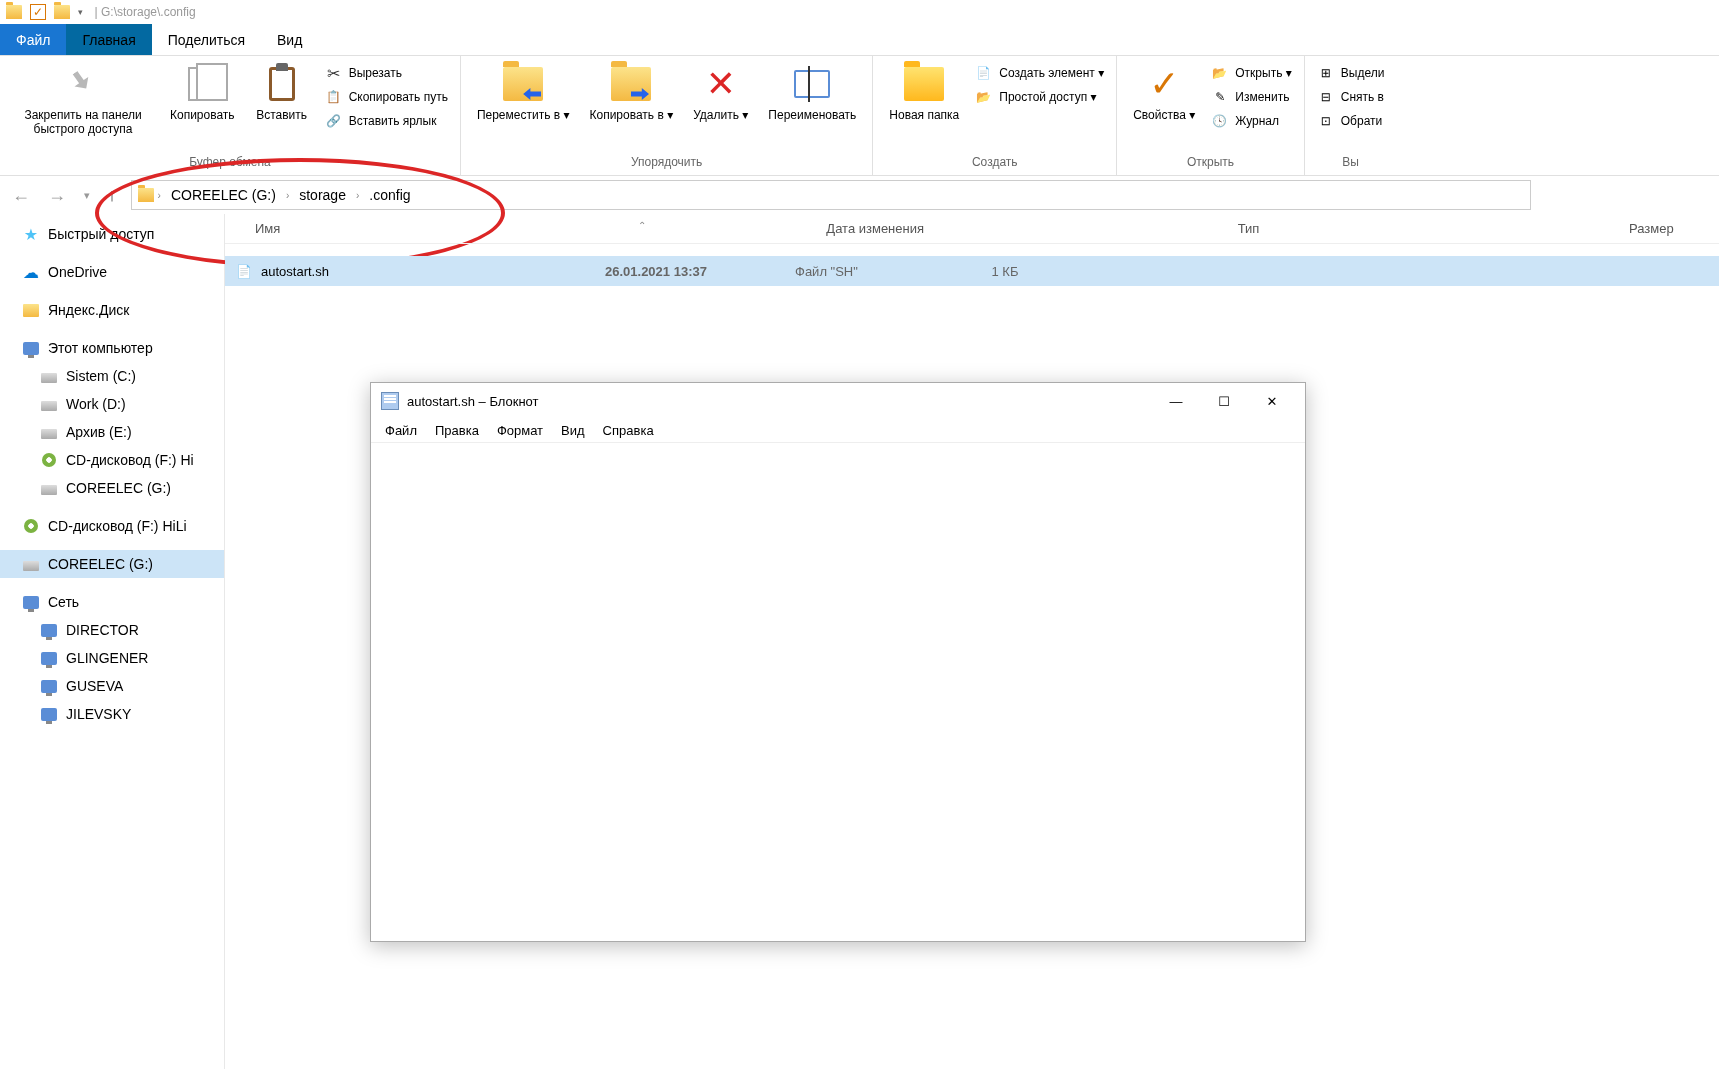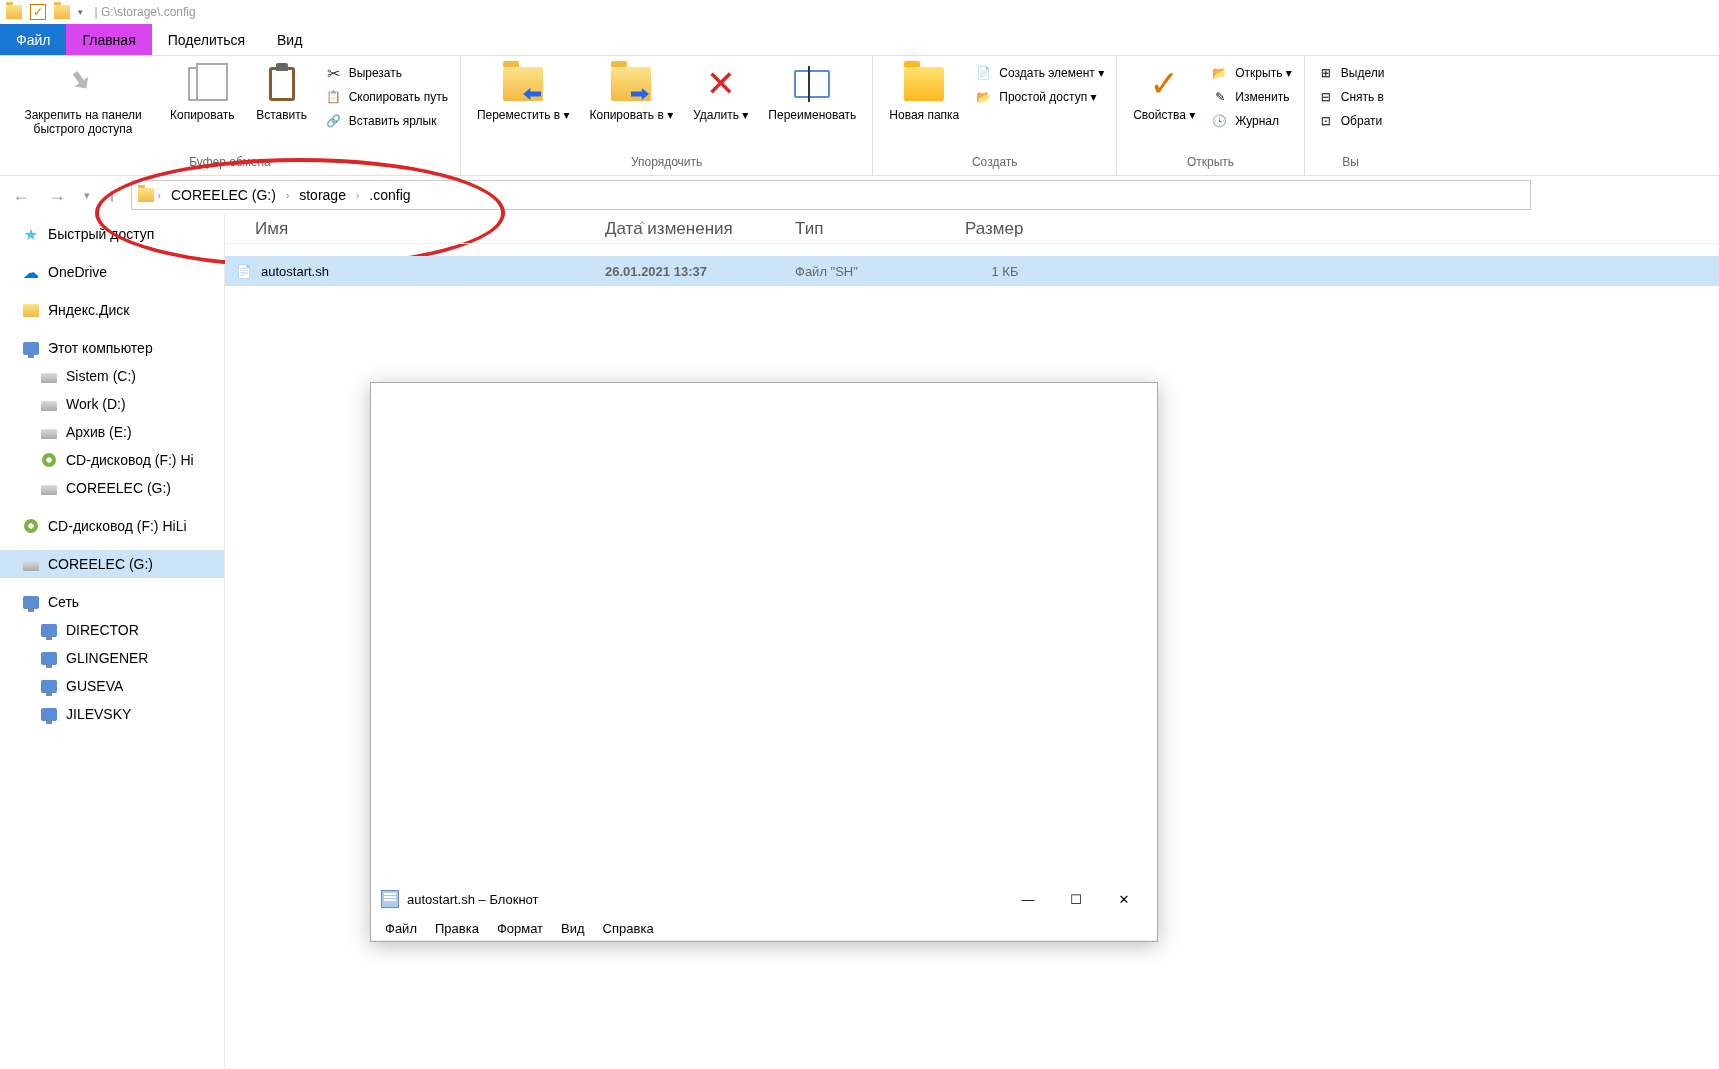--- a/index.html
+++ b/index.html
@@ -9,21 +9,21 @@
 .title-icons { display: flex; gap: 8px; align-items: center; }
 .folder-icon-sm { width: 16px; height: 14px; background: linear-gradient(#fce38a, #f4b942); border-radius: 1px 1px 0 0; position: relative; }
 .folder-icon-sm::before { content: ''; position: absolute; top: -3px; left: 0; width: 7px; height: 3px; background: #f4b942; border-radius: 1px 1px 0 0; }
 .check-icon { width: 16px; height: 16px; border: 1px solid #d97706; display: flex; align-items: center; justify-content: center; color: #d97706; font-size: 12px; }
 .dropdown-tiny { font-size: 9px; color: #666; }
 .title-path { color: #999; font-size: 12px; margin-left: 6px; }
 
 .tabs-row { display: flex; height: 32px; align-items: stretch; border-bottom: 1px solid #e0e0e0; }
 .tab { padding: 6px 16px; font-size: 14px; cursor: pointer; display: flex; align-items: center; }
 .tab.file { background: #1976d2; color: #fff; }
-.tab.active { background: #d946ef; }
+.tab.active { background: #0369a1; }
 
 .ribbon { display: flex; height: 120px; background: #fff; border-bottom: 1px solid #e0e0e0; }
 .ribbon-group { display: flex; flex-direction: column; border-right: 1px solid #e0e0e0; padding: 4px 8px; }
 .ribbon-group-body { flex: 1; display: flex; align-items: flex-start; gap: 4px; }
 .ribbon-group-label { text-align: center; font-size: 12px; color: #666; padding: 2px 0; }
 .ribbon-btn-lg { display: flex; flex-direction: column; align-items: center; padding: 4px 8px; cursor: pointer; text-align: center; font-size: 12px; min-width: 70px; }
 .ribbon-btn-lg .icon-slot { height: 40px; display: flex; align-items: center; justify-content: center; margin-bottom: 4px; }
 .ribbon-btn-sm-list { display: flex; flex-direction: column; gap: 2px; padding: 2px 0; }
 .ribbon-btn-sm { display: flex; align-items: center; gap: 6px; padding: 2px 4px; font-size: 12px; cursor: pointer; white-space: nowrap; }
 .ribbon-btn-sm .icon-slot { width: 18px; height: 18px; display: flex; align-items: center; justify-content: center; }
@@ -60,32 +60,32 @@
 .side-icon { width: 18px; height: 18px; display: flex; align-items: center; justify-content: center; }
 .star-blue { color: #4fc3f7; font-size: 16px; }
 .cloud-blue { color: #0078d4; font-size: 16px; }
 .folder-yb { width: 16px; height: 13px; background: linear-gradient(#fce38a, #f4b942); border-radius: 1px; }
 .monitor { width: 16px; height: 13px; background: #5a8dd6; border-radius: 2px; position: relative; }
 .monitor::after { content: ''; position: absolute; bottom: -3px; left: 5px; width: 6px; height: 3px; background: #888; }
 .drive { width: 16px; height: 10px; background: linear-gradient(#ddd, #aaa); border-radius: 1px; margin-top: 3px; }
 .disc-green { width: 14px; height: 14px; background: radial-gradient(circle, #fff 25%, #7cb342 30%); border-radius: 50%; }
 
 .file-area { flex: 1; position: relative; }
-.col-headers { display: flex; height: 30px; align-items: center; border-bottom: 1px solid #eee; color: #555; font-size: 17px; }
+.col-headers { display: flex; height: 30px; align-items: center; border-bottom: 1px solid #eee; color: #555; font-size: 13px; justify-content: space-between; }
 .col-headers > div { padding: 0 10px; }
 .expand-caret { position: absolute; left: 413px; top: 6px; font-size: 10px; color: #888; }
 .file-row { display: flex; align-items: center; height: 30px; font-size: 13px; }
 .file-row.sel { background: #cce4f7; }
 .file-row > div { padding: 0 10px; }
 .col-name { width: 370px; display: flex; align-items: center; gap: 8px; }
 .col-date { width: 190px; color: #666; font-weight: bold; }
 .col-type { width: 170px; color: #666; }
 .col-size { width: 100px; text-align: center; color: #666; }
 
-.notepad { position: absolute; left: 370px; top: 382px; width: 788px; height: 560px; background: #fff; border: 1px solid #aaa; box-shadow: 0 4px 20px rgba(0,0,0,.25); display: flex; flex-direction: column; justify-content: flex-end; }
+.notepad { position: absolute; left: 370px; top: 382px; width: 936px; height: 560px; background: #fff; border: 1px solid #aaa; box-shadow: 0 4px 20px rgba(0,0,0,.25); display: flex; flex-direction: column; }
 .np-title { height: 36px; display: flex; align-items: center; padding: 0 10px; gap: 8px; }
 .np-title-text { flex: 1; font-size: 13px; }
 .np-controls { display: flex; gap: 2px; }
 .np-ctrl { width: 46px; height: 32px; display: flex; align-items: center; justify-content: center; cursor: pointer; font-size: 13px; }
 .np-menu { display: flex; gap: 2px; padding: 2px 6px; font-size: 13px; border-bottom: 1px solid #eee; }
 .np-menu span { padding: 2px 8px; cursor: pointer; }
 .np-body { flex: 1; padding: 4px 8px; font-family: Consolas, monospace; font-size: 17px; white-space: pre; position: relative; overflow: auto; }
 .np-scroll-up { position: absolute; right: 2px; top: 2px; color: #ccc; font-size: 10px; }
 .np-icon { width: 18px; height: 18px; background: #aecbef; border: 1px solid #6a8db8; position: relative; }
 .np-icon::after { content: ''; position: absolute; top: 2px; left: 2px; right: 2px; height: 2px; background: #fff; box-shadow: 0 3px 0 #fff, 0 6px 0 #fff; }

